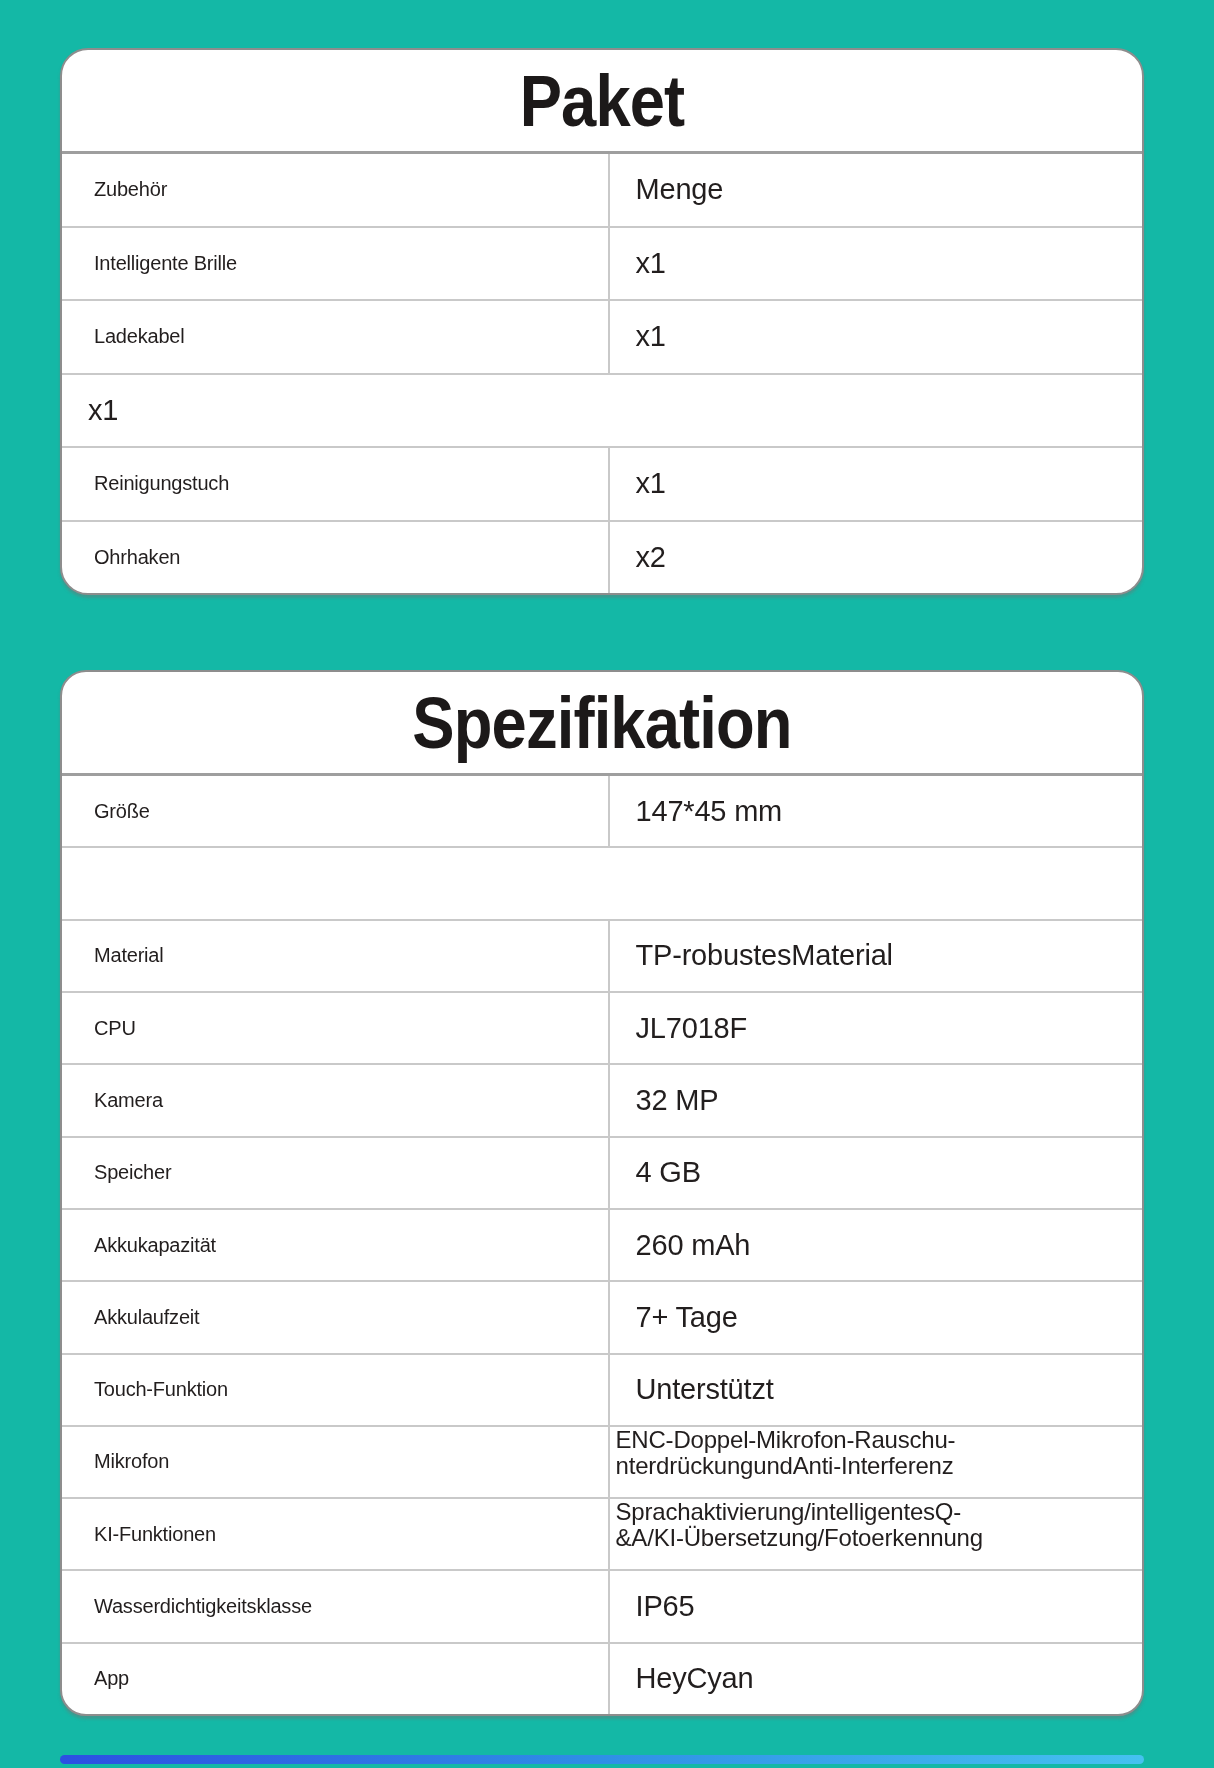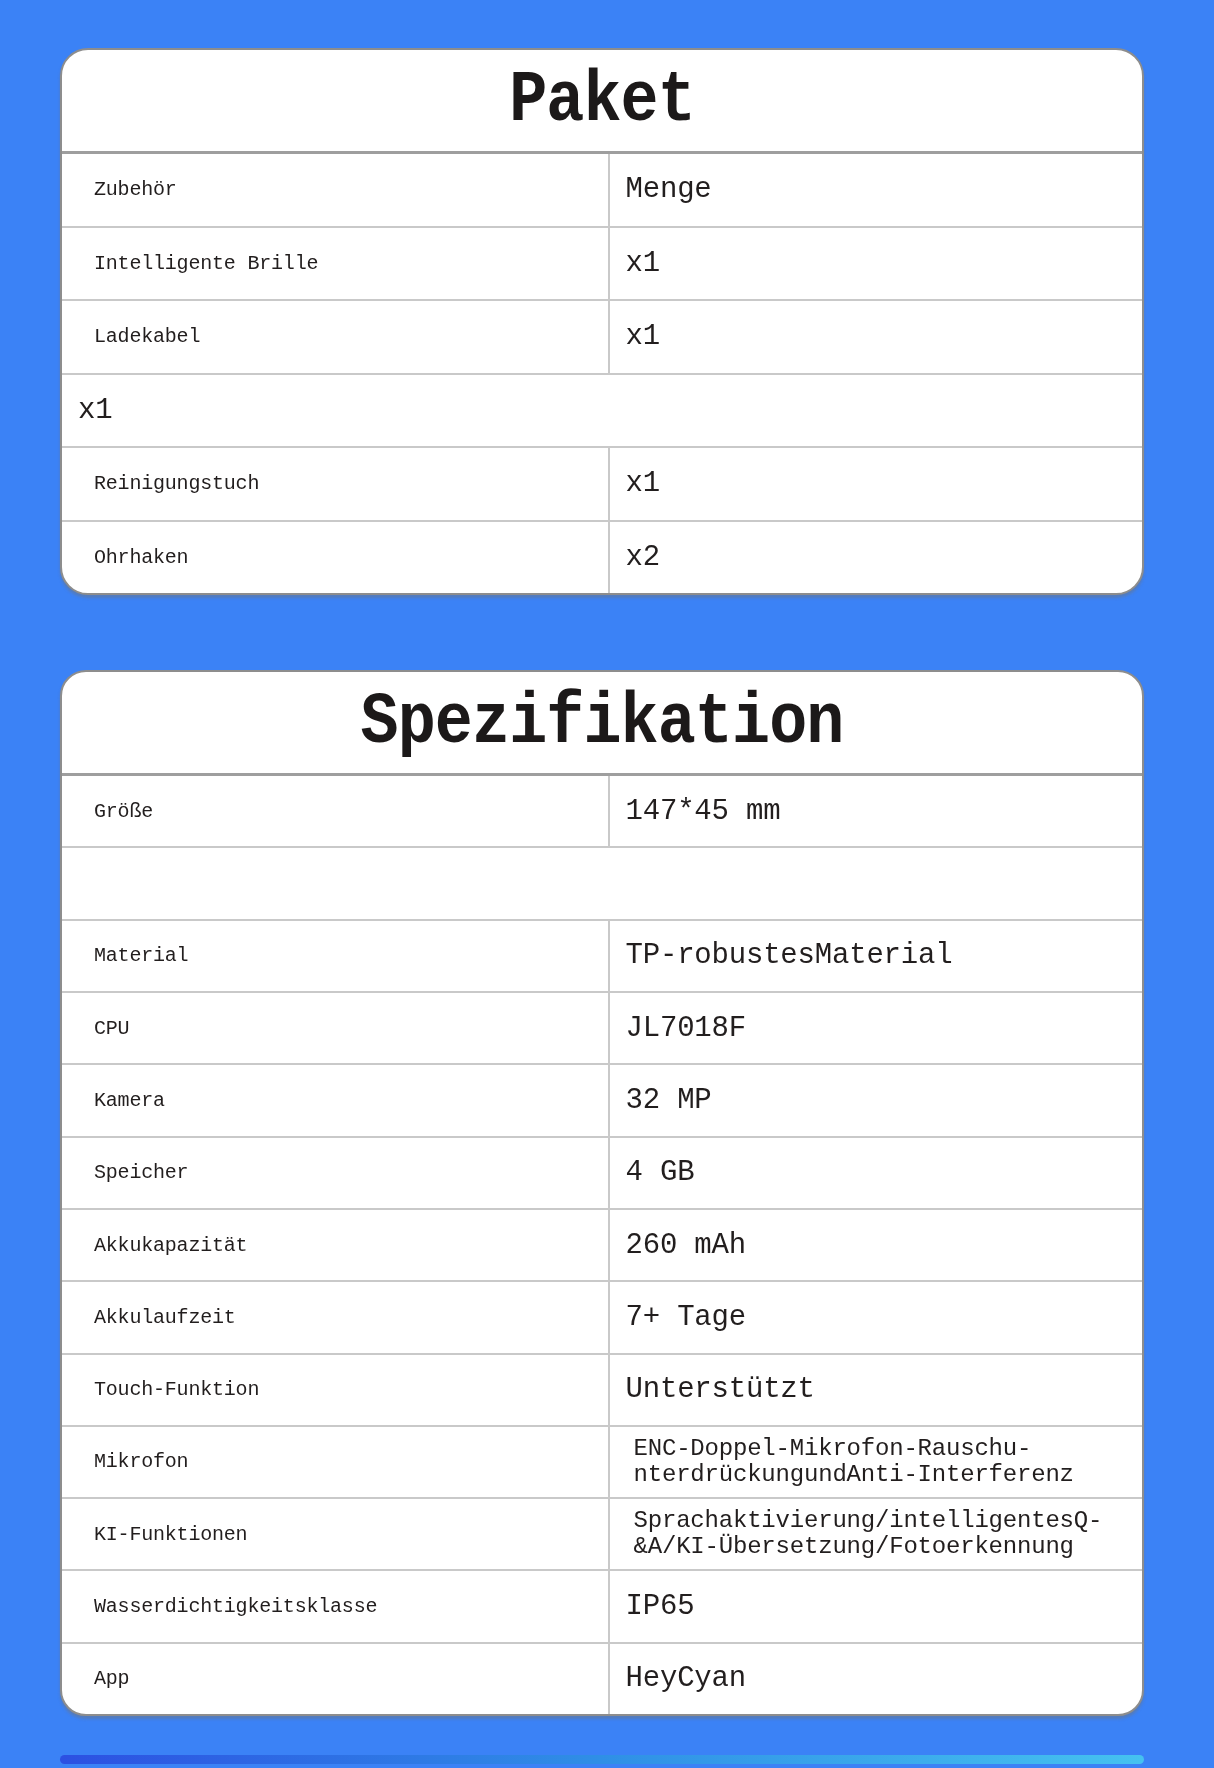--- a/index.html
+++ b/index.html
@@ -1,22 +1,22 @@
 <!DOCTYPE html>
 <html><head>
 <meta charset="utf-8">
 <style>
   html, body { margin: 0; padding: 0; background: #ffffff; }
   .page {
     position: relative;
     width: 1214px;
     height: 1768px;
-    background: #3b82f6;
+    background: #14b8a6;
     overflow: hidden;
-    font-family: Liberation Mono, monospace;
+    font-family: Liberation Sans, sans-serif;
     color: #221e1e;
   }
   .card {
     position: absolute;
     left: 60px;
     width: 1084px;
     box-sizing: border-box;
     background: #ffffff;
     border: 2.5px solid #8d8d8d;
     border-radius: 28px;
@@ -50,31 +50,30 @@
   .cell { display: flex; align-items: center; box-sizing: border-box; letter-spacing: -0.2px; }
   .cell.label {
     width: 50.7%;
     flex: 0 0 auto;
     border-right: 2px solid #c9c9c9;
     padding-left: 32px;
     font-size: 20px;
   }
   .cell.value {
     flex: 1 1 auto;
-    padding-left: 16px;
+    padding-left: 26px;
     font-size: 29px;
   }
   .row.small .cell.value {
-    padding-left: 24px;
+    padding-left: 6px;
     padding-right: 6px;
     font-size: 24px;
     line-height: 26px;
     flex-direction: column;
     align-items: flex-start;
-    justify-content: center;
     white-space: nowrap;
   }
   .accent-bar {
     position: absolute;
     left: 60px;
     top: 1755px;
     width: 1084px;
     height: 9px;
     border-radius: 5px;
   }

